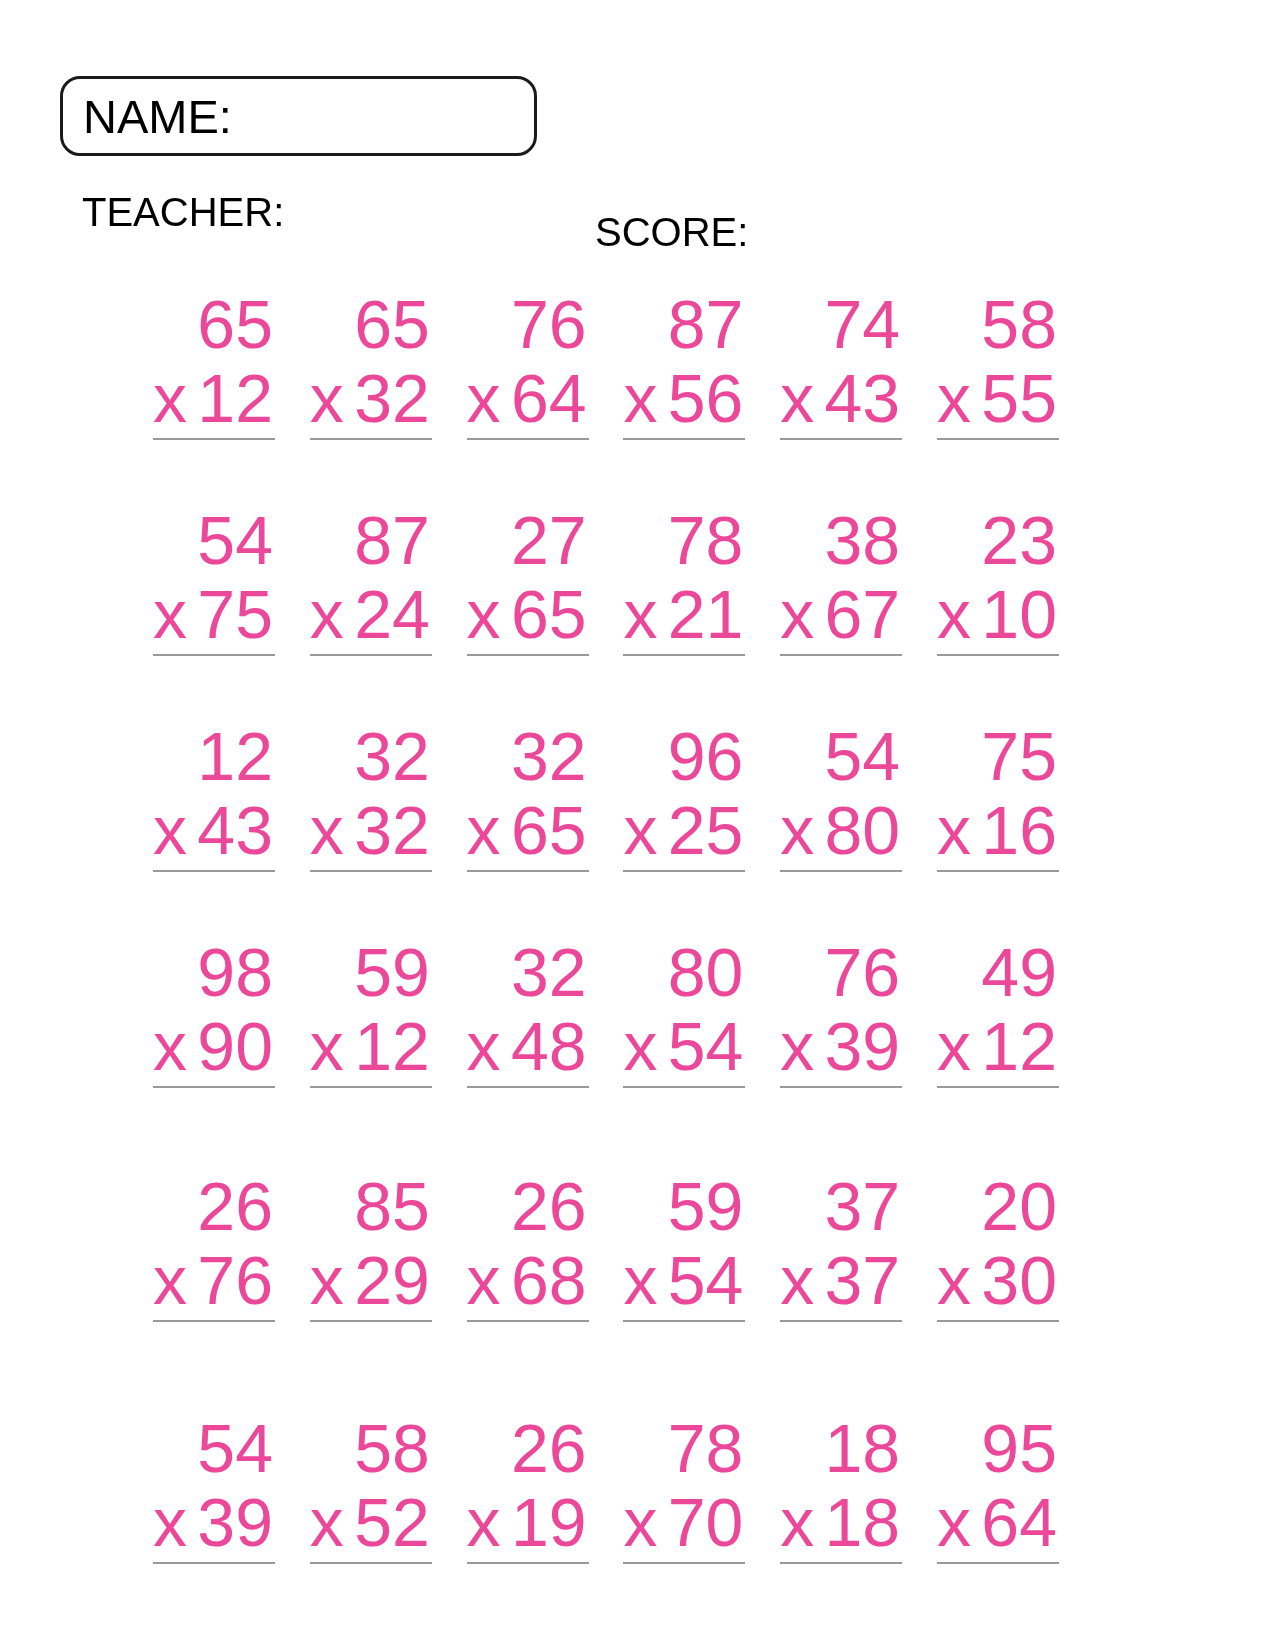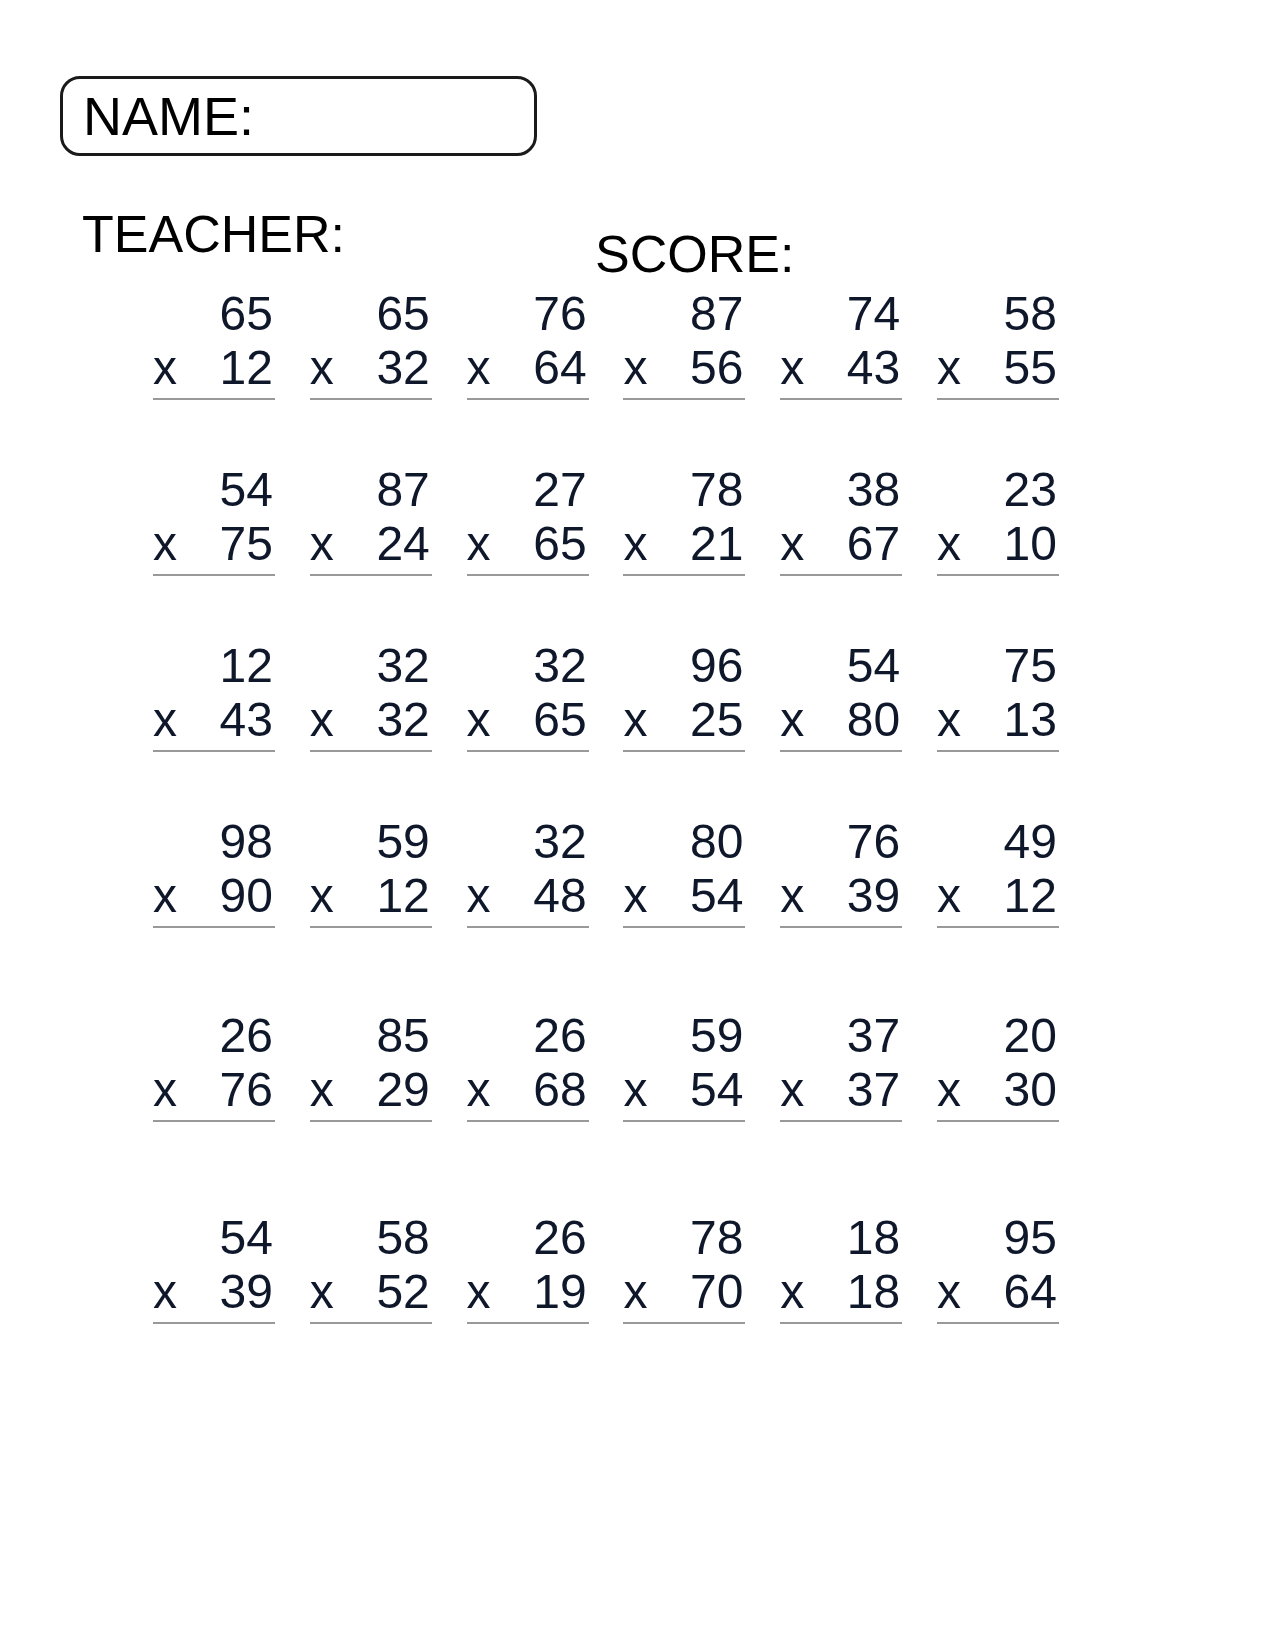--- a/index.html
+++ b/index.html
@@ -25,28 +25,28 @@
     border: 3px solid #1a1a1a;
     border-radius: 20px;
     display: flex;
     align-items: center;
     padding-left: 20px;
     background: #ffffff;
   }
   .name-box { left: 60px; }
   .date-box { left: 598px; }
   .field-label {
-    font-size: 54px;
+    font-size: 47px;
     letter-spacing: 0px;
     color: #000000;
   }
   .sub-label {
     position: absolute;
-    top: 204px;
-    font-size: 52px;
+    top: 190px;
+    font-size: 40px;
     color: #000000;
   }
   .teacher-label { left: 82px; }
   .score-label  { left: 595px; margin-top: 20px; }
 
   
   .problems {
     position: absolute;
     left: 153px;
     top: 290px;
@@ -56,23 +56,23 @@
     display: flex;
     justify-content: space-between;
   }
   .problem-row + .problem-row { margin-top: 66px; }
   .problem-row:nth-child(4) { }
   .problem-row:nth-child(5) { margin-top: 84px; }
   .problem-row:nth-child(6) { margin-top: 92px; }
 
   .problem {
     width: 122px;
-    font-size: 48px;
+    font-size: 68px;
     line-height: 1.0;
-    color: #0f172a;
+    color: #ec4899;
   }
   .problem .top {
     text-align: right;
     padding-right: 2px;
   }
   .problem .bottom {
     margin-top: 6px;
     display: flex;
     justify-content: space-between;
     align-items: flex-end;
@@ -217,21 +217,21 @@
           <div class="top">54</div>
           <div class="bottom">
             <span class="op">x</span>
             <span class="mult">80</span>
           </div>
         </div>
         <div class="problem">
           <div class="top">75</div>
           <div class="bottom">
             <span class="op">x</span>
-            <span class="mult">13</span>
+            <span class="mult">16</span>
           </div>
         </div>
       </div>
       <div class="problem-row">
         <div class="problem">
           <div class="top">98</div>
           <div class="bottom">
             <span class="op">x</span>
             <span class="mult">90</span>
           </div>

